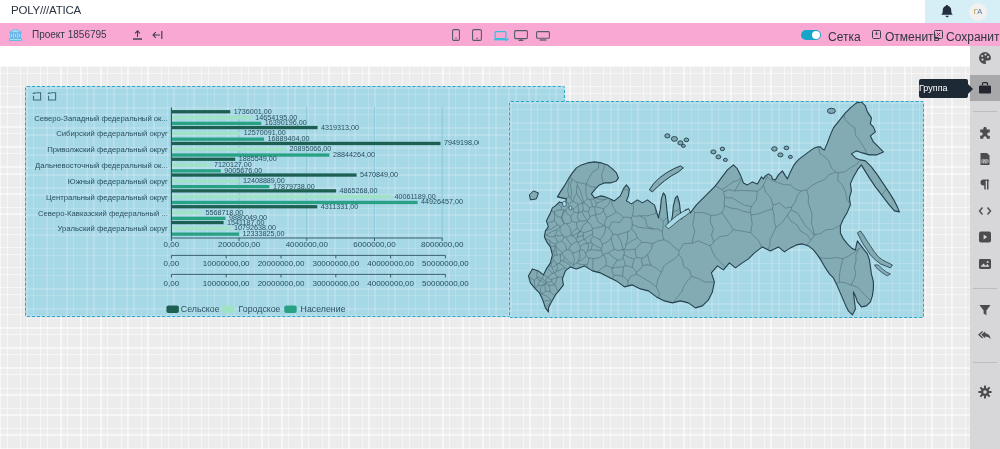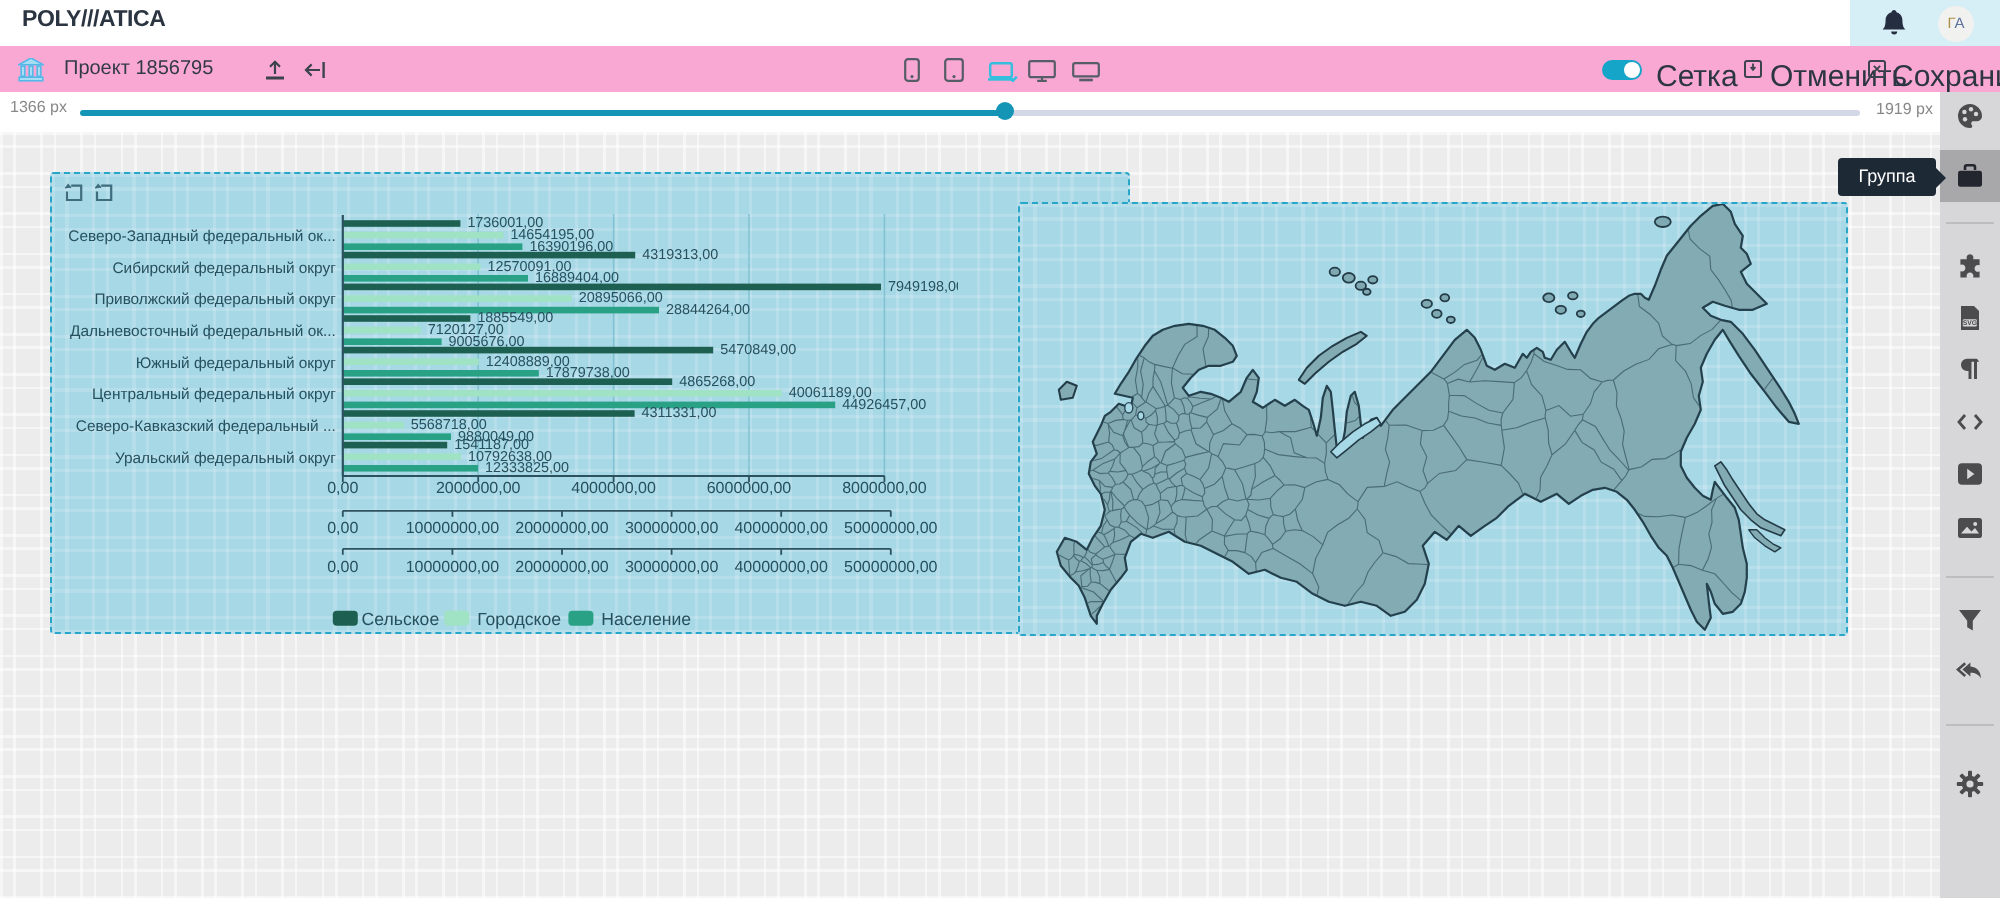--- a/index.html
+++ b/index.html
@@ -1,29 +1,29 @@
 <!DOCTYPE html>
 <html><head>
 <meta charset="utf-8">
 <style>
 *{margin:0;padding:0;box-sizing:border-box}
 html,body{width:1000px;height:449px;overflow:hidden;font-family:"Liberation Sans",sans-serif;background:#fff}
 #root{position:relative;width:1000px;height:449px}
 
 #topbar{position:absolute;left:0;top:0;width:1000px;height:23px;background:#fff}
-#logo{position:absolute;left:11px;top:4px;font-size:11.5px;font-weight:bold;color:#2b3441;letter-spacing:-.2px}
+#logo{position:absolute;left:11px;top:4px;font-size:11.5px;font-weight:normal;color:#2b3441;letter-spacing:-.2px}
 #userbox{position:absolute;left:925px;top:0;width:75px;height:23px;background:#d6eef5}
 #avatar{position:absolute;left:44px;top:2.5px;width:18px;height:18px;border-radius:50%;background:#f1f1ef;font-size:7.5px;font-weight:normal;text-align:center;line-height:18px}
 
 #toolbar{position:absolute;left:0;top:23px;width:1000px;height:23px;background:#f9a8d4}
 #ptitle{position:absolute;left:32px;top:6px;font-size:10px;color:#323a45}
 .tb-ic{position:absolute;top:5px}
 #toggle{position:absolute;left:801px;top:7px;width:20px;height:10px;border-radius:5px;background:#14a5c9}
 #toggle i{position:absolute;right:1px;top:1px;width:8px;height:8px;border-radius:50%;background:#fff}
-.tb-lab{position:absolute;top:6.5px;font-size:15px;color:#2d3640}
+.tb-lab{position:absolute;top:6.5px;font-size:12px;color:#2d3640}
 
 #sliderrow{position:absolute;left:0;top:46px;width:970px;height:20px;background:#fff}
 #track1{position:absolute;left:40px;top:9px;width:462px;height:2.5px;background:#1495b5;border-radius:2px}
 #track2{position:absolute;left:502px;top:9px;width:428px;height:2.5px;background:#d4d7e6;border-radius:2px}
 #knob{position:absolute;left:498px;top:5px;width:9px;height:9px;border-radius:50%;background:#1495b5}
 .pxlab{position:absolute;font-size:8px;color:#888}
 
 #canvas{position:absolute;left:0;top:66px;width:970px;height:383px;background:
  repeating-linear-gradient(90deg,rgba(255,255,255,.55) 0 1.3px,transparent 1.3px 6.7px,rgba(255,255,255,.55) 6.7px 8px,transparent 8px 20.1px),
  repeating-linear-gradient(180deg,rgba(255,255,255,.55) 0 1.3px,transparent 1.3px 6.7px,rgba(255,255,255,.55) 6.7px 8px,transparent 8px 20.1px),
@@ -32,21 +32,21 @@
  repeating-linear-gradient(90deg,rgba(255,255,255,.16) 0 1.6px,transparent 1.6px 6.7px,rgba(255,255,255,.16) 6.7px 8.3px,transparent 8.3px 20.1px),
  repeating-linear-gradient(180deg,rgba(255,255,255,.16) 0 1.6px,transparent 1.6px 6.7px,rgba(255,255,255,.16) 6.7px 8.3px,transparent 8.3px 20.1px),
  #a7d8e6}
 #w1{left:25px;top:86px;width:540px;height:231px}
 #w2{left:509px;top:101px;width:415px;height:217px}
 
 #sidebar{position:absolute;left:970px;top:46px;width:30px;height:403px;background:#d7d7d9}
 #sidebar .sep{position:absolute;left:3px;width:24px;height:1px;background:#bdbdbf}
 #active{position:absolute;left:0;top:29px;width:30px;height:26px;background:#a8a8aa}
 
-#tip{position:absolute;left:919px;top:79px;width:49px;height:19px;background:#1e2936;border-radius:2px;color:#fff;font-size:9px;text-align:center;line-height:19px}
+#tip{position:absolute;left:919px;top:79px;width:49px;height:19px;background:#1e2936;border-radius:2px;color:#fff;font-size:9px;line-height:19px}
 #tip:after{content:"";position:absolute;left:100%;top:4.5px;border:5px solid transparent;border-left-color:#1e2936}
 </style>
 </head>
 <body>
 <div id="root">
 
 <div id="canvas"></div>
 
 <div id="topbar">
   <div id="logo">POLY///ATICA</div>
@@ -108,27 +108,20 @@
     <path d="M4.5 1.8v3M3.3 3.5l1.2 1.4 1.2-1.4" stroke="#3c434c" stroke-width=".9" fill="none"></path>
   </svg>
   <div class="tb-lab" style="left:885px">Отменить</div>
   <svg class="tb-ic" style="left:934px;top:7px" width="9" height="9" viewBox="0 0 9 9">
     <rect x=".5" y=".5" width="8" height="8" rx="1" fill="none" stroke="#3c434c" stroke-width="1"></rect>
     <path d="M2.9 2.9l3.2 3.2M6.1 2.9L2.9 6.1" stroke="#3c434c" stroke-width=".9"></path>
   </svg>
   <div class="tb-lab" style="left:946px">Сохранить</div>
 </div>
 
-<div id="sliderrow">
-  <div class="pxlab" style="left:5px;top:3px">1366 px</div>
-  <div id="track1"></div>
-      <div id="track2"></div>
-      <div id="knob"></div>
-  <div class="pxlab" style="left:938px;top:4px">1919 px</div>
-</div>
 
 <div class="widget" id="w1">
 <svg width="453" height="228" viewBox="0 0 453 228" style="position:absolute;left:0;top:0">
 <g transform="translate(6.5,4.5)" fill="none" stroke="#3f6d7d" stroke-width="1.1">
           <path d="M3.1 1.3h5v7.2H1V4.2"></path>
           <path d="M0.2 2.6L1.6 0.9l1.3 1.5" fill="#3f6d7d" stroke-width="0.8"></path>
         </g>
 <g transform="translate(21.5,4.5)" fill="none" stroke="#3f6d7d" stroke-width="1.1">
           <path d="M3.1 1.3h5v7.2H1V4.2"></path>
           <path d="M0.2 2.6L1.6 0.9l1.3 1.5" fill="#3f6d7d" stroke-width="0.8"></path>

